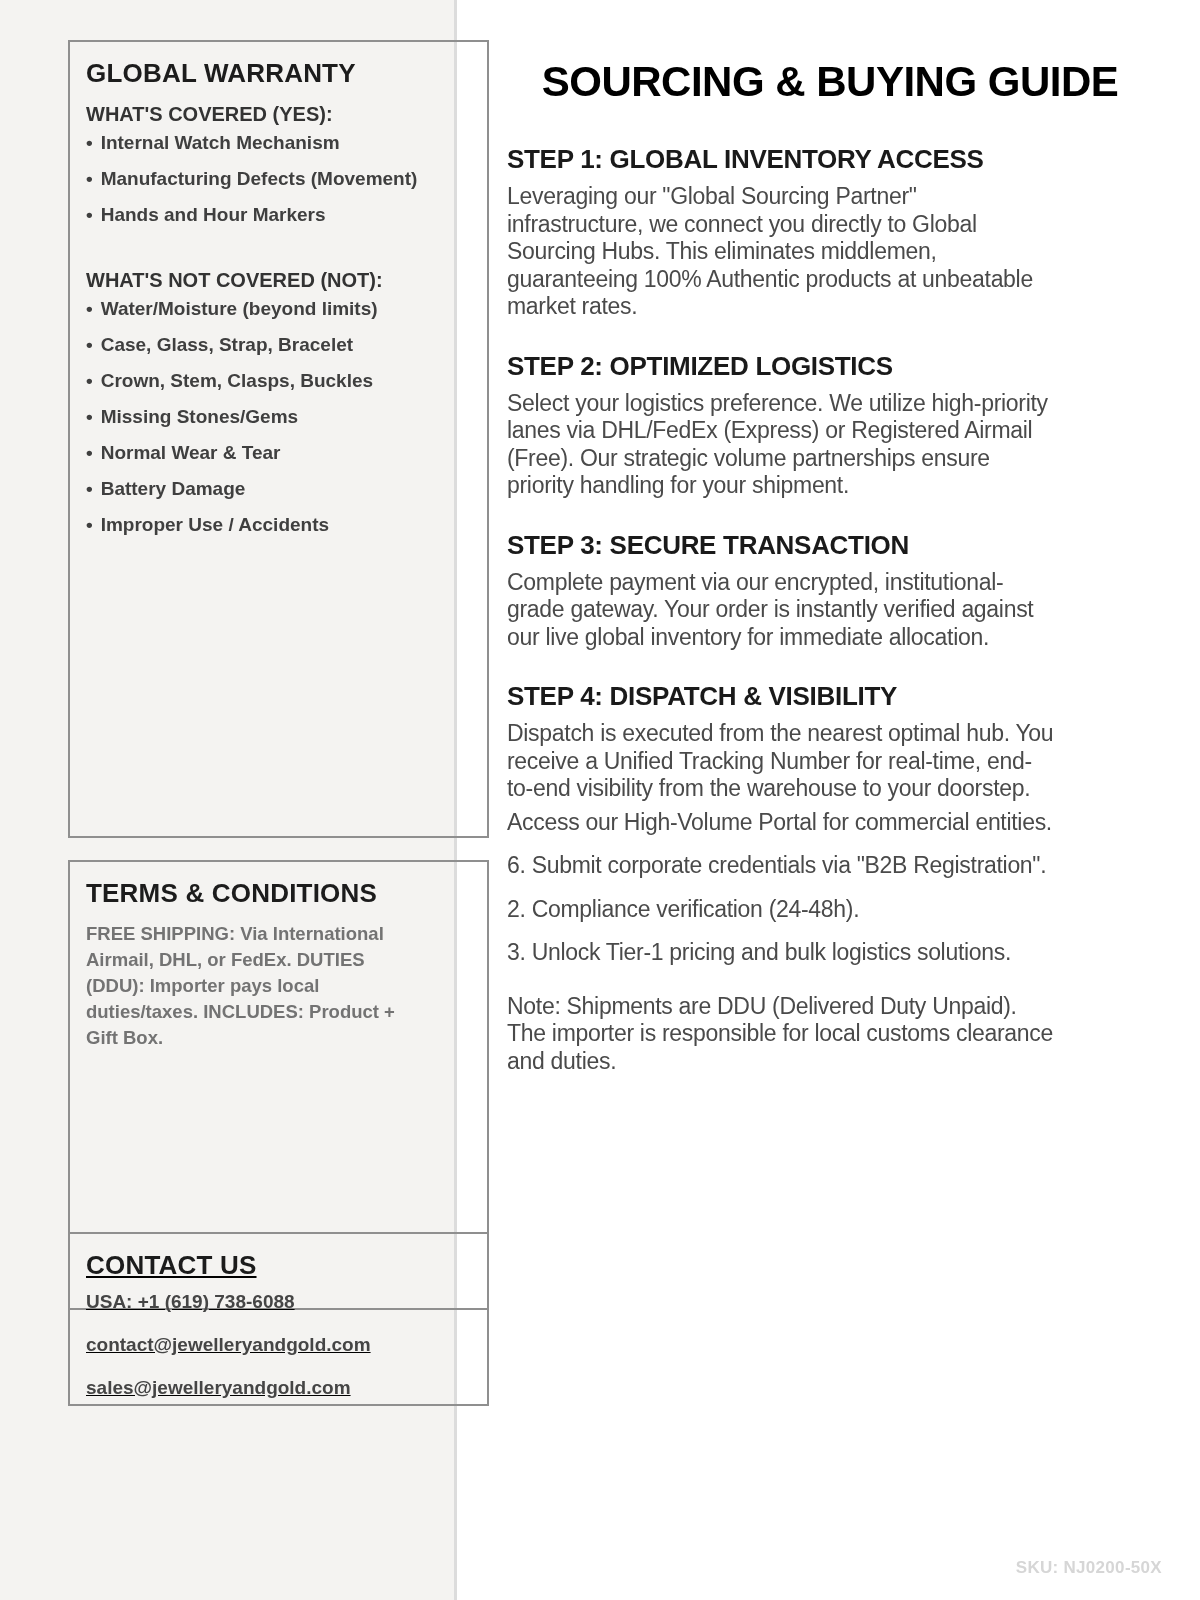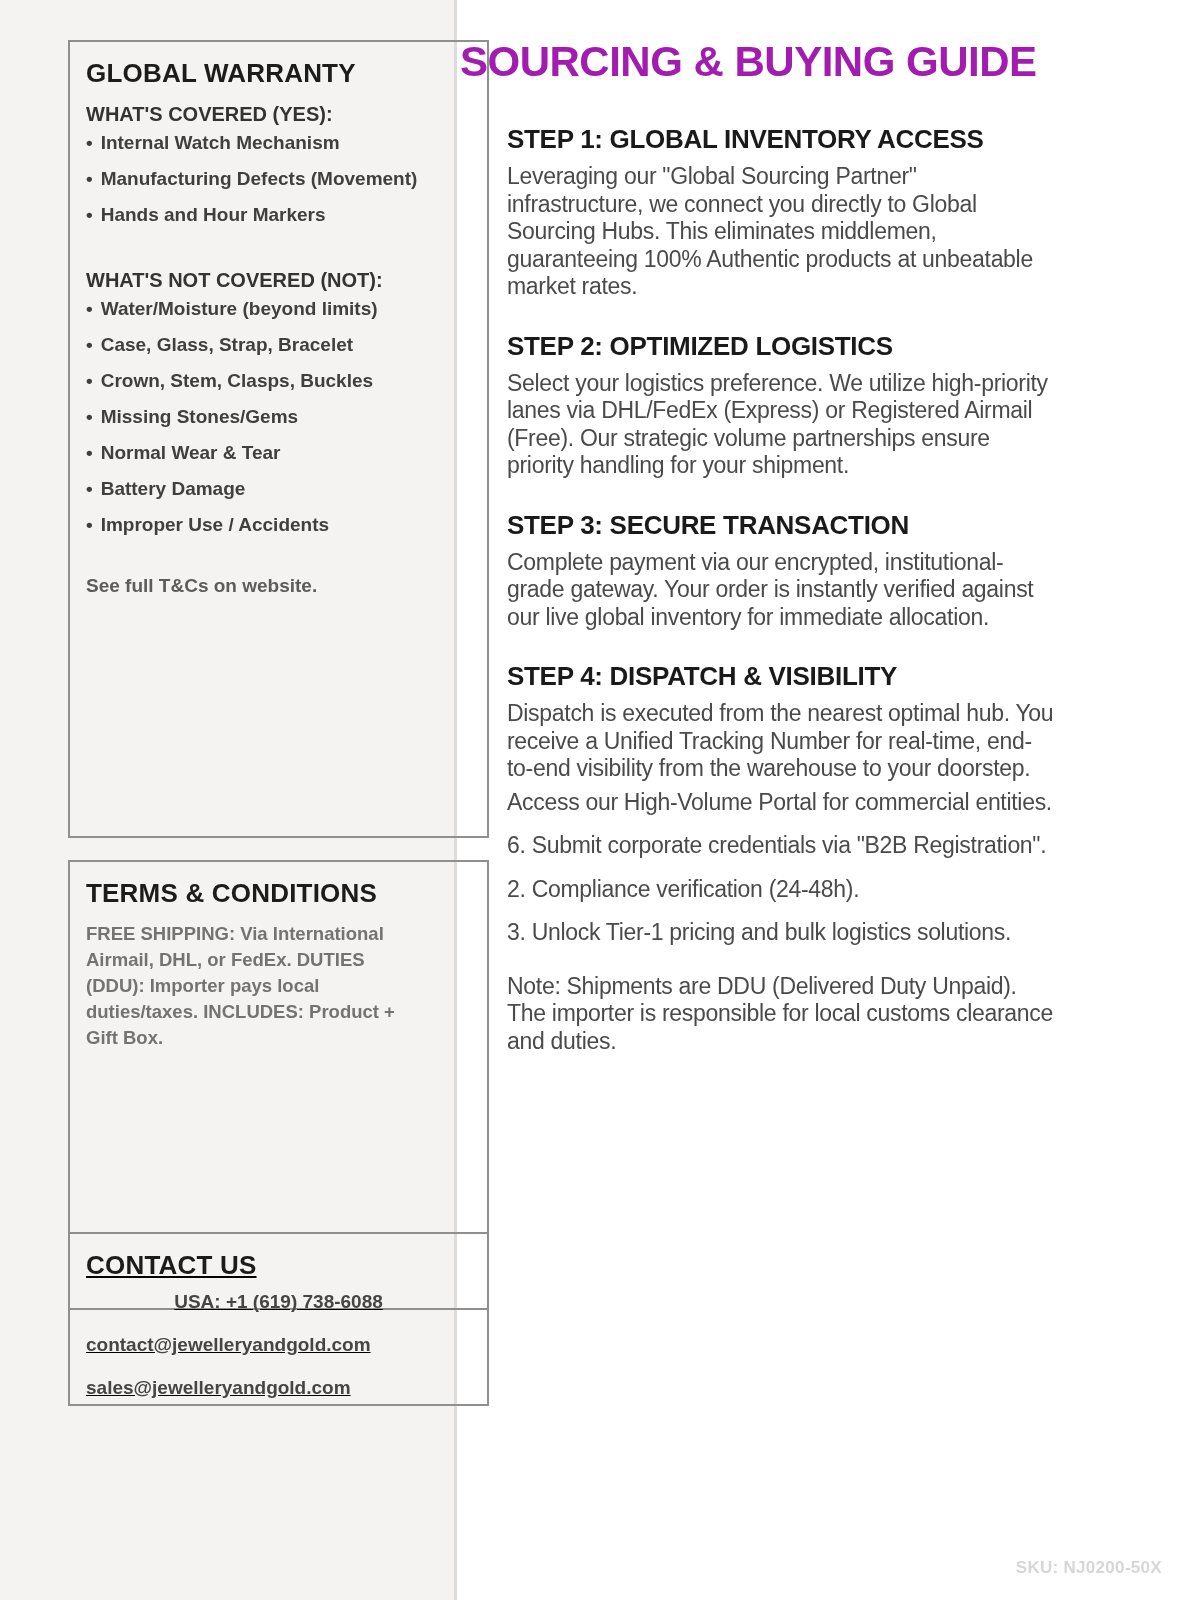--- a/index.html
+++ b/index.html
@@ -53,30 +53,30 @@
   }
   .terms-body{
     margin:12px 0 0 0;
     font-size:18.5px;font-weight:bold;color:#737373;
     line-height:26px;max-width:315px;
   }
   .contact-line{
     margin:0 0 21px 0;
     font-size:19px;font-weight:bold;color:#454545;
   }
-  .contact-line.first{margin-top:8px;text-align:center;}
+  .contact-line.first{margin-top:8px;}
 
   
   .main{
     position:absolute;left:460px;top:0;width:740px;height:1600px;
   }
   .guide-title{
-    margin:38px 0 0 0;
-    text-align:left;
-    font-size:42px;font-weight:bold;color:#a21caf;
+    margin:58px 0 0 0;
+    text-align:center;
+    font-size:42px;font-weight:bold;color:#000000;
     letter-spacing:-0.5px;
   }
   .content{
     padding:8px 0 0 47px;
   }
   .step-heading{
     margin:30px 0 8px 0;
     font-size:26px;font-weight:bold;color:#1a1a1a;
     letter-spacing:-0.3px;
   }
@@ -117,21 +117,20 @@
       <div class="sub-heading gap-top">WHAT'S NOT COVERED (NOT):</div>
       <ul class="bullet-list">
         <li><span class="bullet-dot">•</span><span>Water/Moisture (beyond limits)</span></li>
         <li><span class="bullet-dot">•</span><span>Case, Glass, Strap, Bracelet</span></li>
         <li><span class="bullet-dot">•</span><span>Crown, Stem, Clasps, Buckles</span></li>
         <li><span class="bullet-dot">•</span><span>Missing Stones/Gems</span></li>
         <li><span class="bullet-dot">•</span><span>Normal Wear &amp; Tear</span></li>
         <li><span class="bullet-dot">•</span><span>Battery Damage</span></li>
         <li><span class="bullet-dot">•</span><span>Improper Use / Accidents</span></li>
       </ul>
-      <p class="footnote">See full T&amp;Cs on website.</p>
     </section>
 
     <section class="box box-terms">
       <h2>TERMS &amp; CONDITIONS</h2>
       <p class="terms-body">FREE SHIPPING: Via International Airmail, DHL, or FedEx.  DUTIES (DDU): Importer pays local duties/taxes.  INCLUDES: Product + Gift Box.</p>
     </section>
 
     <section class="box box-contact">
       <h2>CONTACT US</h2>
       <p class="contact-line first">USA: +1 (619) 738-6088</p>

